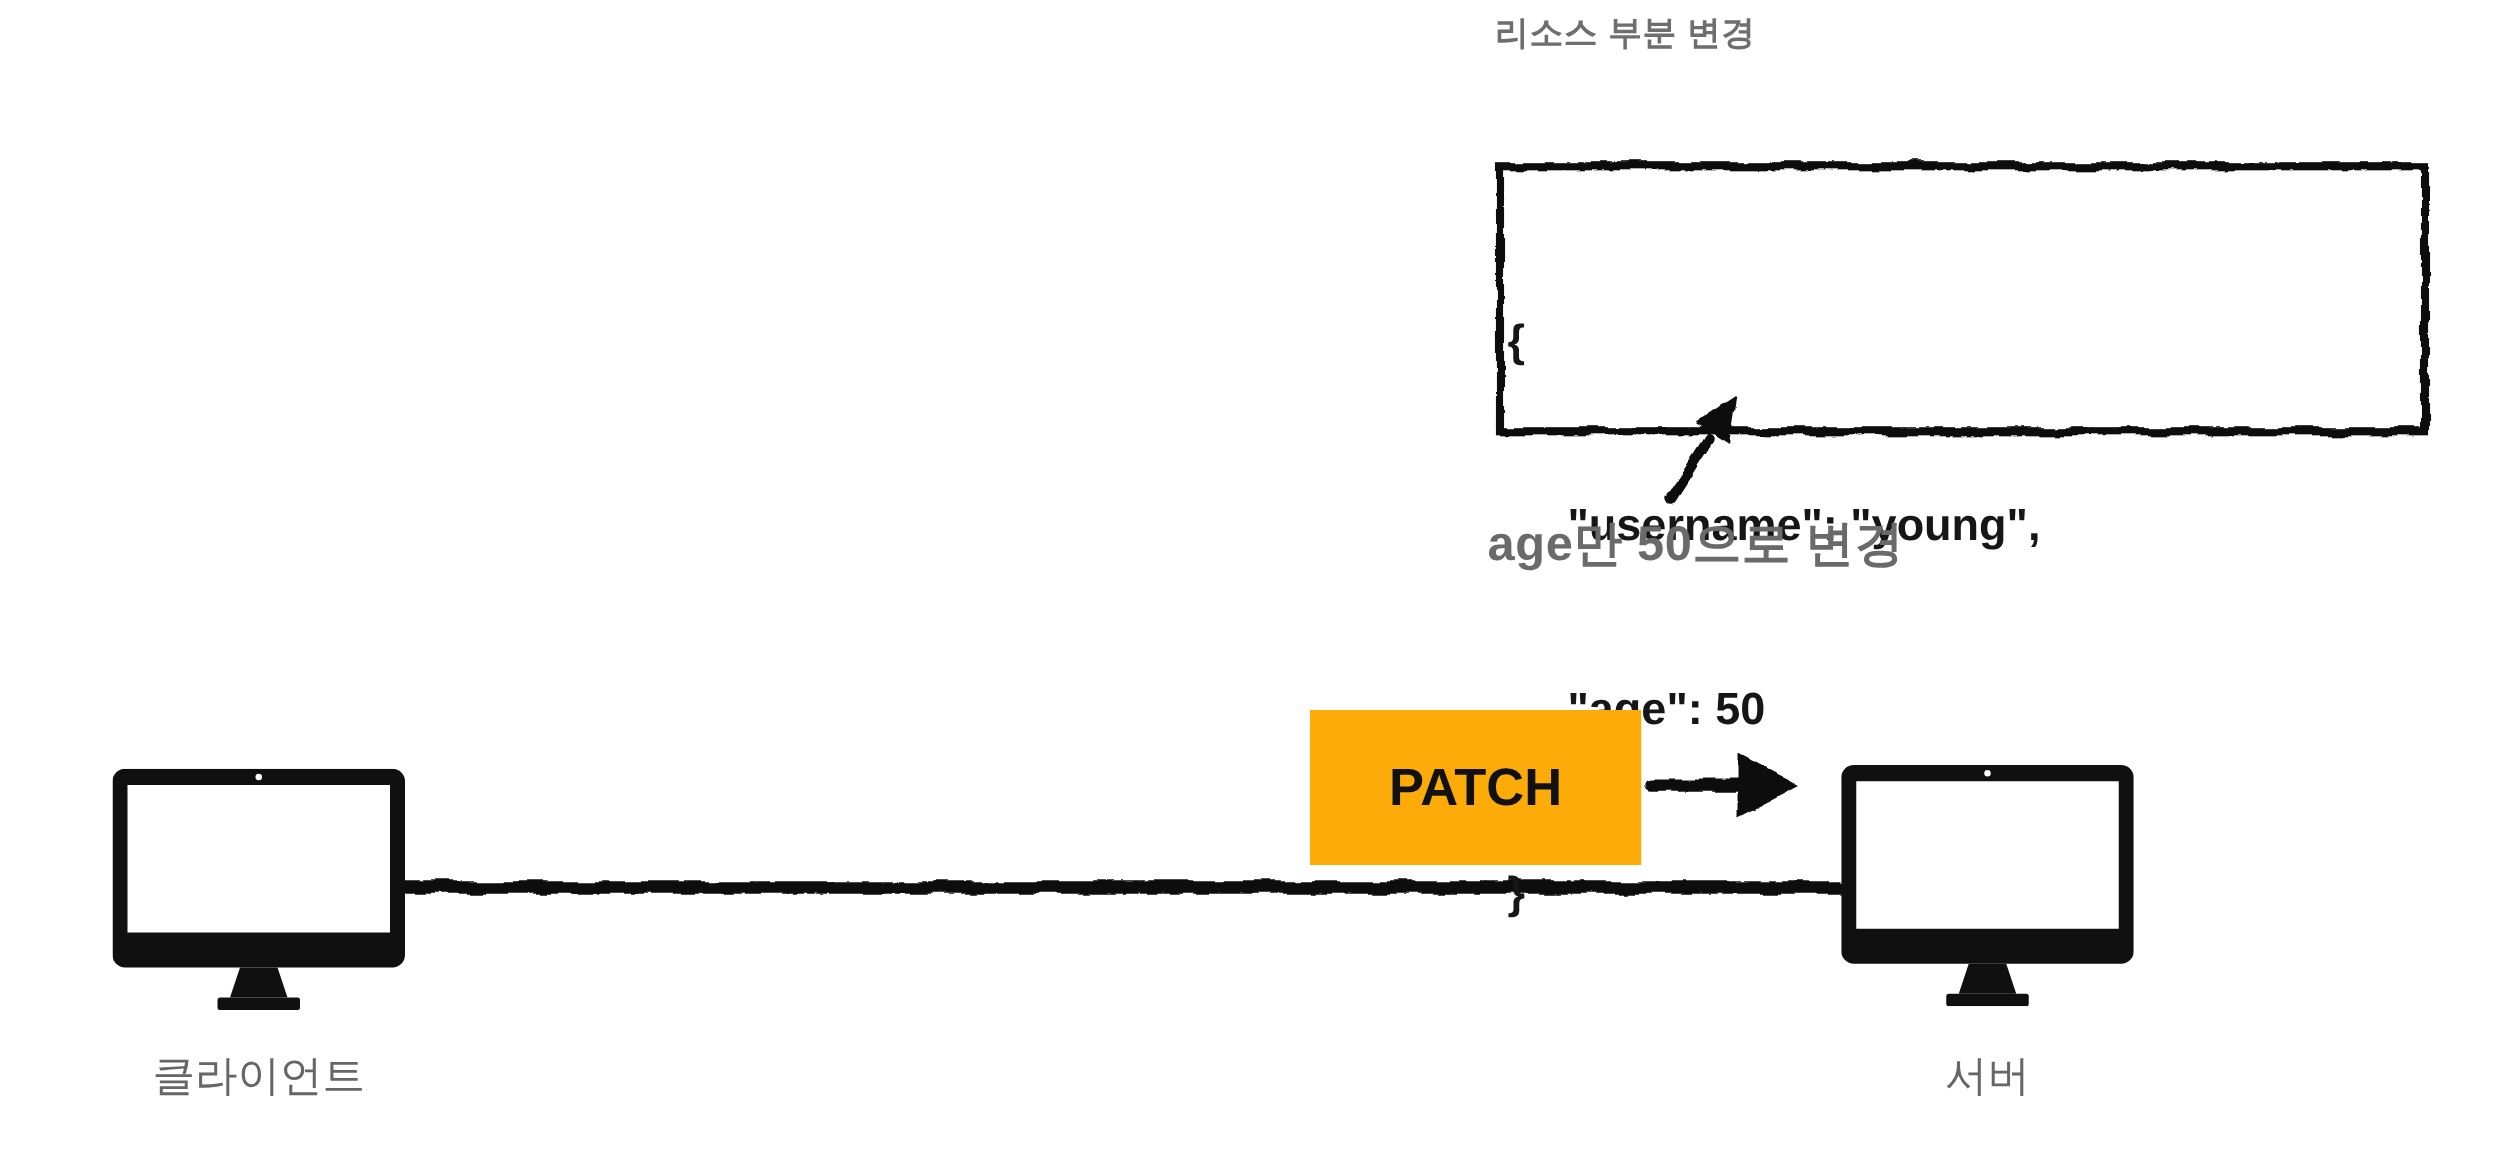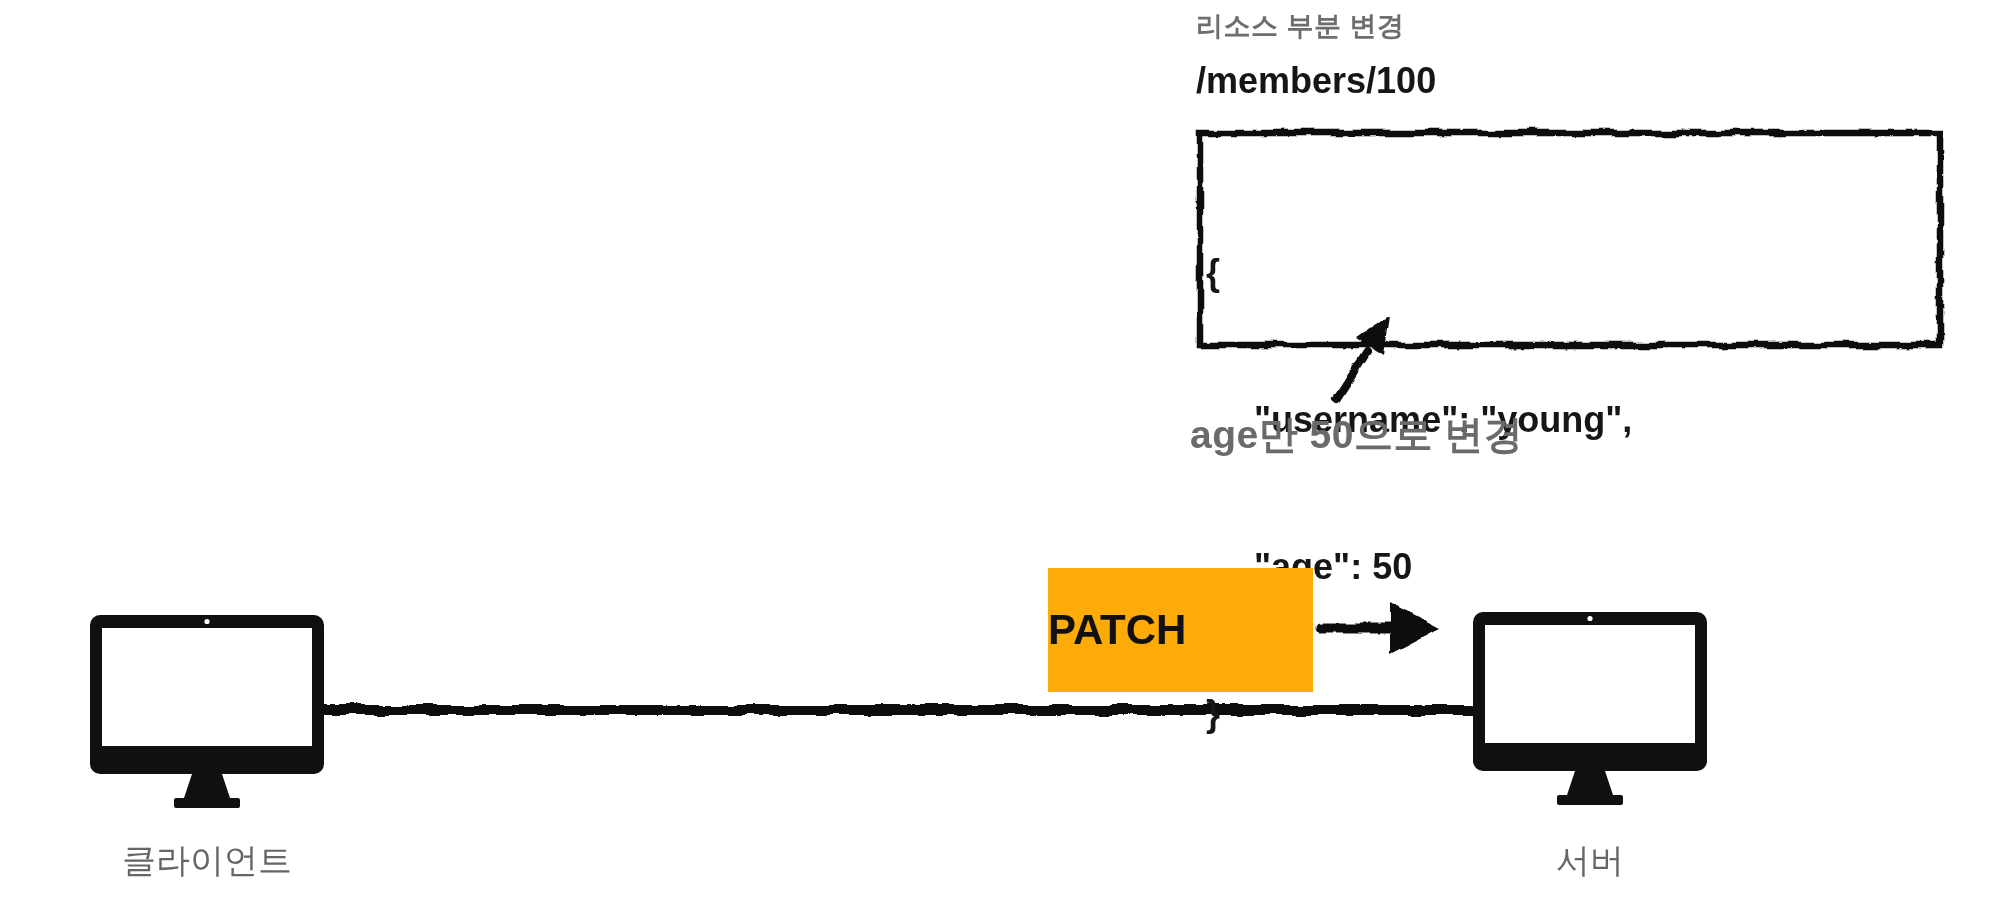--- a/index.html
+++ b/index.html
@@ -44,21 +44,21 @@
     left: 1190px; top: 408px;
     font-size: 39px; font-weight: bold;
     color: #6A6A6A; letter-spacing: 0.5px;
   }
 
   
   .method-badge {
     left: 1048px; top: 568px;
     width: 265px; height: 124px;
     background: #FDAB09;
-    display: flex; align-items: center; justify-content: flex-start;
+    display: flex; align-items: center; justify-content: center;
   }
   .method-badge span {
     font-size: 42px; font-weight: bold; color: #111111;
   }
 
   
   .node-icon { display: block; }
   .client-icon { left: 90px; top: 615px; width: 234px; height: 193px; }
   .server-icon { left: 1473px; top: 612px; width: 234px; height: 193px; }
   .node-label {
@@ -96,21 +96,20 @@
       <polygon points="1390,315 1384,356 1355,338" fill="#111111" stroke="none"></polygon>
 
       <line x1="326" y1="710" x2="1472" y2="710" stroke-width="10"></line>
 
       <line x1="1320" y1="628" x2="1394" y2="628" stroke-width="9"></line>
       <polygon points="1440,628 1390,602 1390,654" fill="#111111" stroke="none"></polygon>
     </g>
   </svg>
 
   <div class="abs caption">리소스 부분 변경</div>
-  <div class="abs url">/members/100</div>
 
   <div class="abs json-body">
     <div class="json-line">{</div>
     <div class="json-line indent">"username": "young",</div>
     <div class="json-line indent">"age": 50</div>
     <div class="json-line">}</div>
   </div>
 
   <div class="abs annotation">age만 50으로 변경</div>
 

